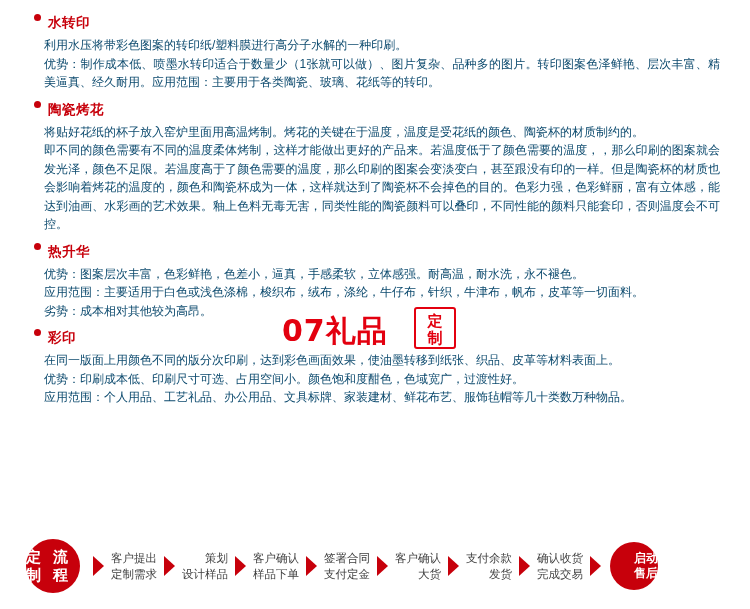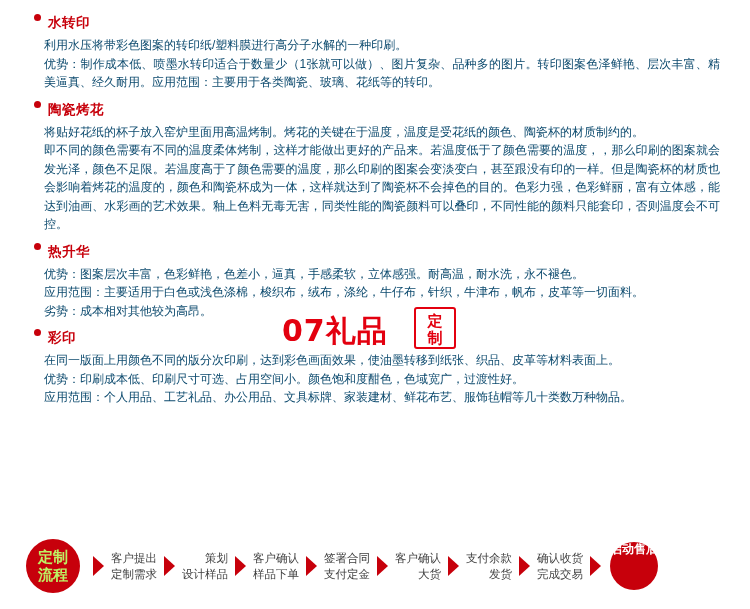--- a/index.html
+++ b/index.html
@@ -103,26 +103,26 @@
     display: flex;
     align-items: center;
     padding-left: 26px;
     box-sizing: border-box;
   }
   .flow-badge {
     width: 54px;
     height: 54px;
     border-radius: 50%;
     background: #c7000b;
-    color: #bef264;
+    color: #ffffff;
     font-size: 15px;
     font-weight: bold;
     line-height: 18px;
     display: flex;
-    flex-direction: column;
+    flex-direction: row;
     align-items: center;
     justify-content: center;
     flex: none;
     margin-right: 8px;
   }
   .flow-steps {
     display: flex;
     align-items: center;
     flex: 1;
   }
@@ -146,22 +146,22 @@
   .flow-end {
     width: 48px;
     height: 48px;
     border-radius: 50%;
     background: #c7000b;
     color: #fff;
     font-size: 12px;
     font-weight: bold;
     line-height: 15px;
     display: flex;
-    flex-direction: row;
-    align-items: flex-start;
+    flex-direction: column;
+    align-items: flex-end;
     justify-content: center;
     flex: none;
     margin-left: 4px;
   }
 </style>
 </head>
 <body>
 
 <div class="page">
 

